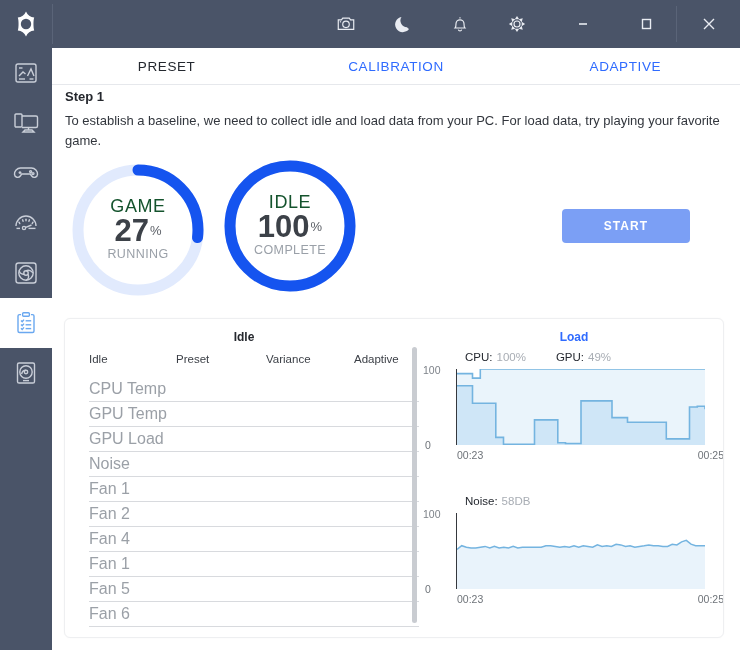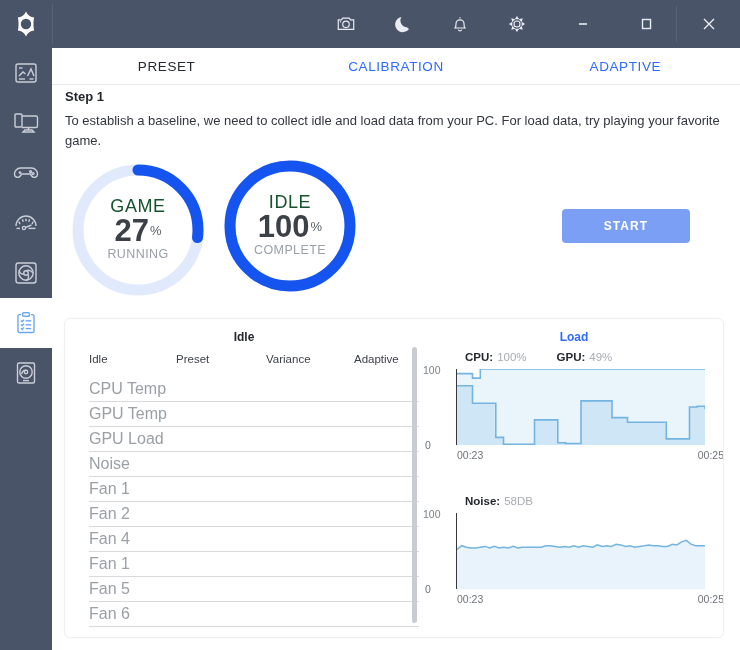--- a/index.html
+++ b/index.html
@@ -155,21 +155,21 @@
   
   .chart-block { position: absolute; left: 0; width: 302px; }
   #chart-load { top: 28px; height: 140px; }
   #chart-noise { top: 172px; height: 140px; }
 
   .chart-legend {
     position: absolute; left: 42px; top: 0; height: 20px;
     display: flex; gap: 30px; align-items: center;
   }
   .leg-item { font-size: 11.5px; }
-  .leg-k { font-weight: bold; color: #24282f; }
+  .leg-k { font-weight: normal; color: #24282f; }
   .leg-v { color: #a8adb4; margin-left: 4px; }
   .axis-top, .axis-bot {
     position: absolute; font-size: 10.5px; color: #7d8289;
   }
   .axis-top { left: 0px; top: 17px; }
   .plot-svg { position: absolute; left: 34px; top: 22px; }
   .axis-line-v {
     position: absolute; left: 33px; top: 22px; width: 1px; height: 76px; background: #35383d;
   }
   .axis-line-h {

